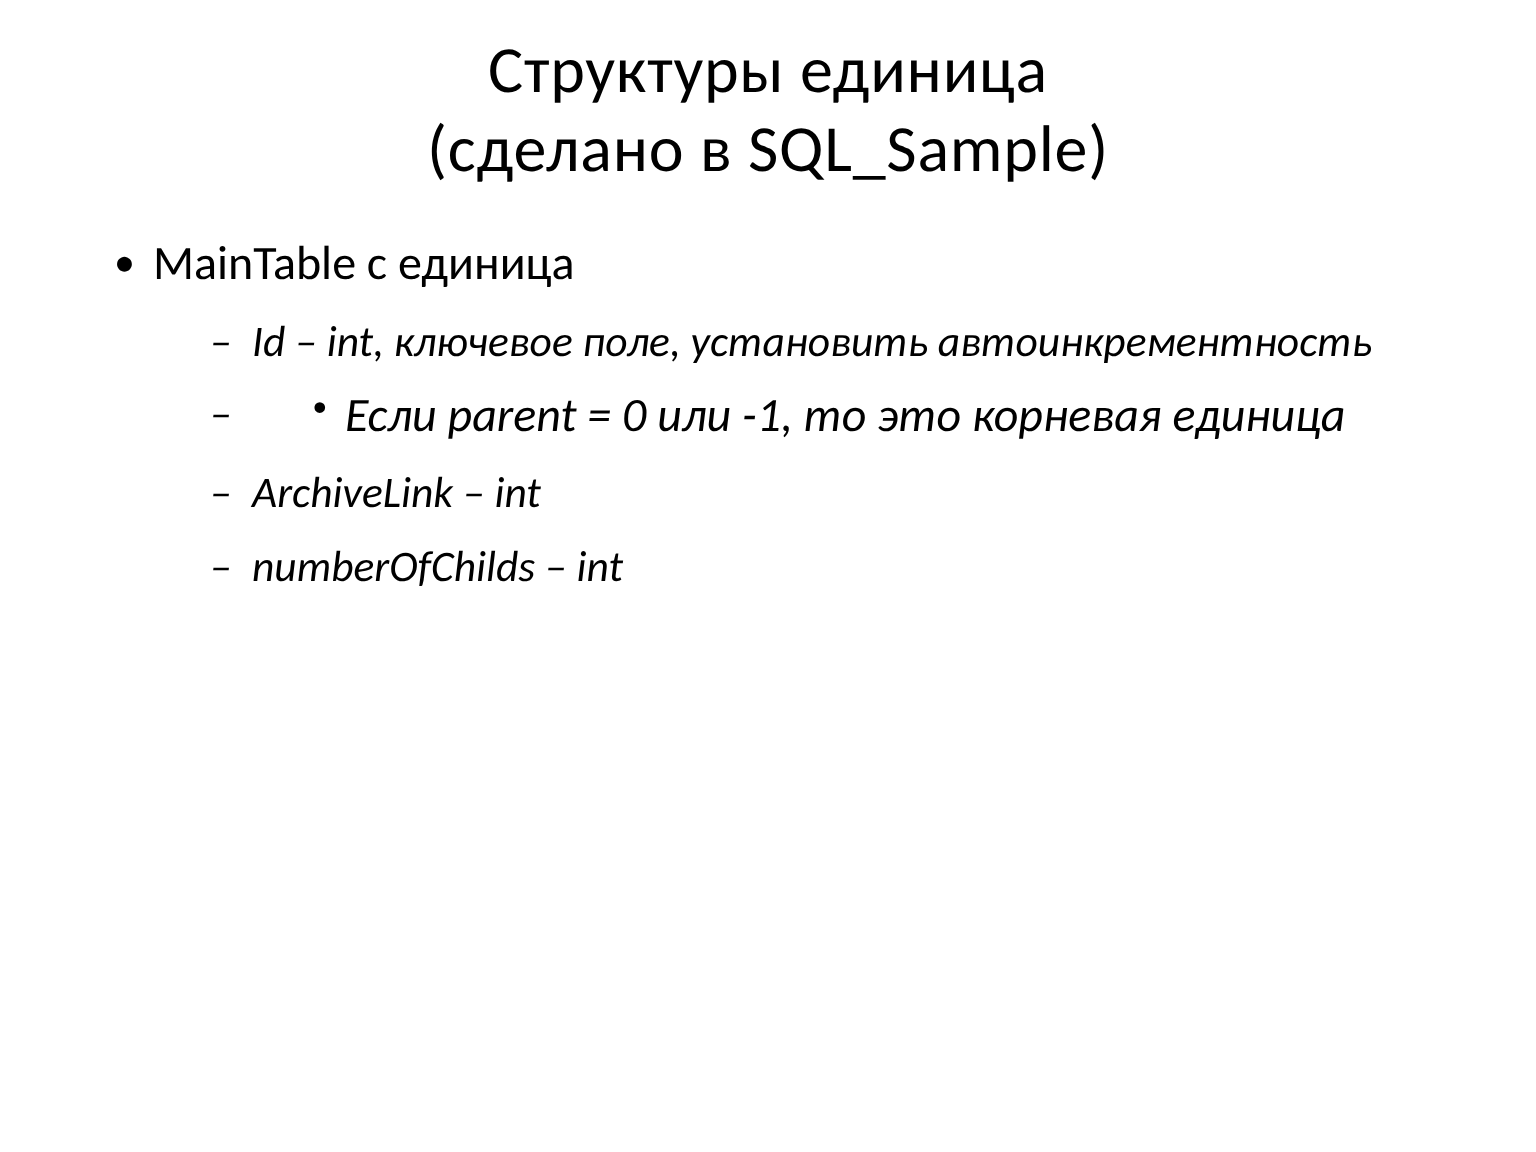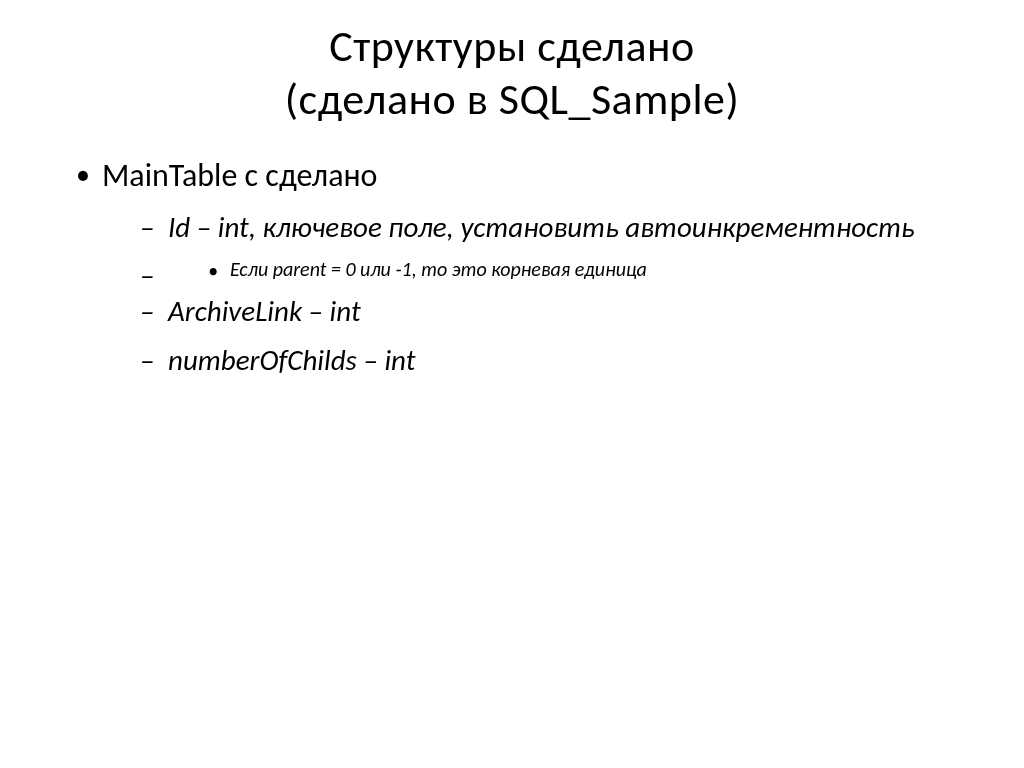--- a/index.html
+++ b/index.html
@@ -63,44 +63,44 @@
     }
     ul.lvl3 {
       list-style: none;
       padding-left: 40px;
       margin-top: 6px;
       margin-bottom: 4px;
     }
     ul.lvl3 > li {
       position: relative;
       padding-left: 22px;
-      font-size: 20px;
+      font-size: 32px;
       line-height: 1.4;
     }
     ul.lvl3 > li::before {
       content: "•";
       position: absolute;
       left: 0;
       top: 0;
       color: #000;
       font-size: 20px;
       line-height: 1.6;
     }
   </style>
 </head>
 <body>
 
 <h1 class="title">
-  <span>Структуры сделано</span><br>
+  <span>Структуры единица</span><br>
   <span>(сделано в SQL_Sample)</span>
 </h1>
 
 <ul class="lvl1">
   <li>
-    <span>MainTable с сделано</span>
+    <span>MainTable с единица</span>
     <ul class="lvl2">
       <li>
         <span>Id – int, ключевое поле, установить автоинкрементность</span>
       </li>
       <li>
         <ul class="lvl3">
           <li>
             <span>Если parent = 0 или -1, то это корневая единица</span>
           </li>
         </ul>

